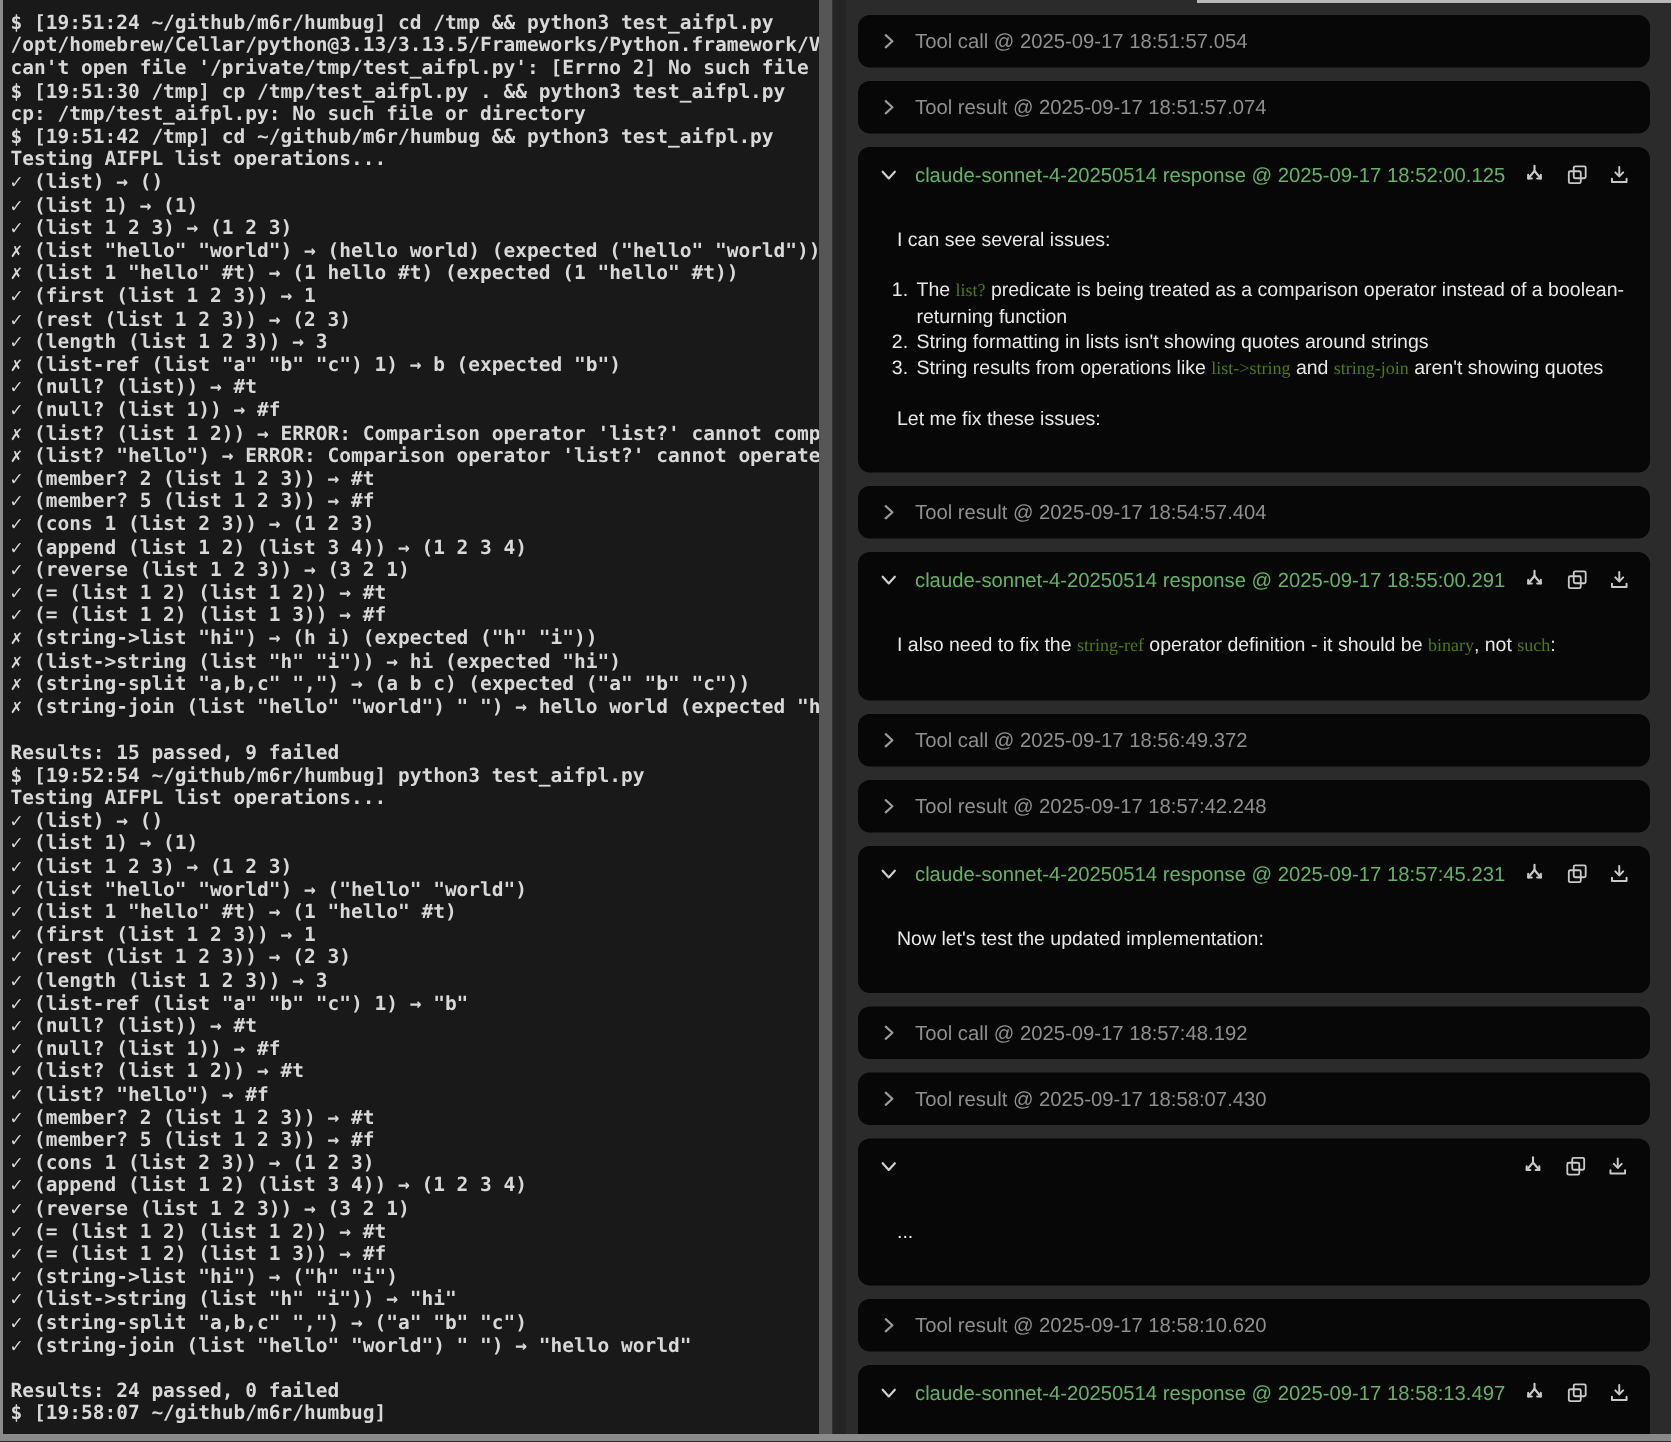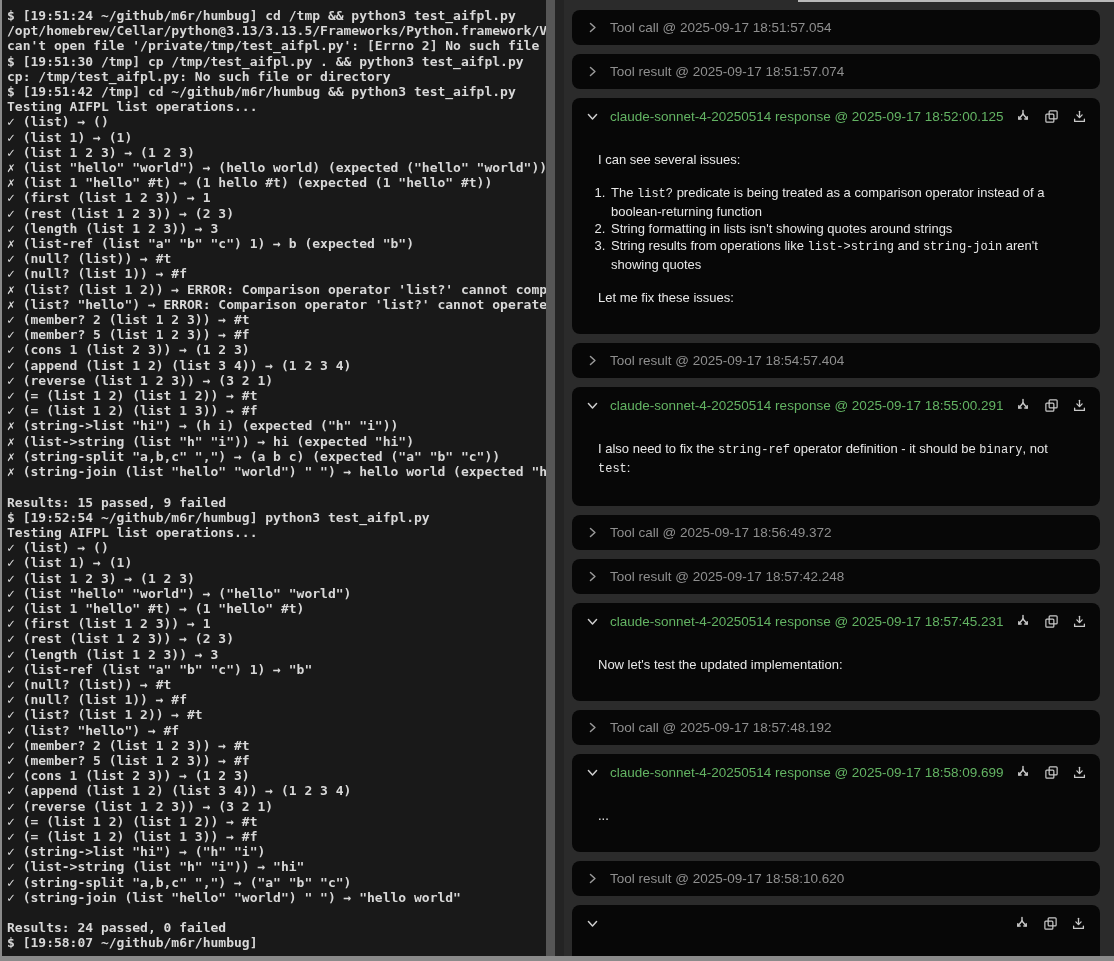--- a/index.html
+++ b/index.html
@@ -22,21 +22,21 @@
   .chev{display:flex;align-items:center;}
   .tool-label{color:#8f8f8f;font-size:13.5px;white-space:nowrap;}
   .resp-label{color:#63b363;font-size:13.5px;font-weight:500;white-space:nowrap;}
   .actions{margin-left:auto;display:flex;gap:13px;align-items:center;}
   .abtn{display:flex;align-items:center;cursor:pointer;}
   .card-body{padding:1px 12px 12px 10px;color:#e8e8e8;font-size:13px;line-height:17px;}
   .card-body p{margin:16px;}
   .card-body > * + *{margin-top:7px;}
   .card-body ol{margin:0;padding-left:27px;}
   .card-body li{margin:0;padding-left:2px;}
-  .code{font-family:Liberation Mono, monospace;font-size:12px;color:#e5e5e5;text-align:center;}
+  .code{font-family:Liberation Serif, serif;font-size:12px;color:#4d7c0f;text-align:center;}
   
   .bottom-strip{position:absolute;left:0;right:0;bottom:0;height:5px;background:#8a8a8a;}
   .top-line{position:absolute;top:0;left:798px;right:0;height:2px;background:#b9b9b9;}
 </style>
 </head>
 <body>
 
 <div class="app">
   <div class="terminal-pane">
     <pre class="terminal">$ [19:51:24 ~/github/m6r/humbug] cd /tmp &amp;&amp; python3 test_aifpl.py
@@ -206,21 +206,21 @@
               <span class="abtn">
                 <svg width="15" height="15" viewBox="0 0 16 16" fill="none" stroke="#c9c9c9" stroke-width="1.4" stroke-linecap="round" stroke-linejoin="round">
                   <line x1="8" y1="2.5" x2="8" y2="8.8"></line>
                   <polyline points="5.2,6.3 8,9.2 10.8,6.3"></polyline>
                   <path d="M2.8 10.8 v2.4 h10.4 v-2.4"></path>
                 </svg>
               </span>
             </span>
           </div>
           <div class="card-body">
-            <p><span>I also need to fix the </span><span class="code">string-ref</span><span> operator definition - it should be </span><span class="code">binary</span><span>, not </span><span class="code">test</span><span>:</span></p>
+            <p><span>I also need to fix the </span><span class="code">string-ref</span><span> operator definition - it should be </span><span class="code">binary</span><span>, not </span><span class="code">such</span><span>:</span></p>
           </div>
         </div>
         <div class="card">
           <div class="card-header">
             <span class="chev">
               <svg width="13" height="13" viewBox="0 0 16 16">
                 <polyline points="5.5,3 11,8 5.5,13" fill="none" stroke="#9a9a9a" stroke-width="1.8" stroke-linecap="round" stroke-linejoin="round"></polyline>
               </svg>
             </span>
             <span class="tool-label">Tool call @ 2025-09-17 18:56:49.372</span>
@@ -276,28 +276,37 @@
         <div class="card">
           <div class="card-header">
             <span class="chev">
               <svg width="13" height="13" viewBox="0 0 16 16">
                 <polyline points="5.5,3 11,8 5.5,13" fill="none" stroke="#9a9a9a" stroke-width="1.8" stroke-linecap="round" stroke-linejoin="round"></polyline>
               </svg>
             </span>
             <span class="tool-label">Tool call @ 2025-09-17 18:57:48.192</span>
           </div>
         </div>
-        <div class="card resp">
-          <div class="card-header">
-            <span class="chev">
-              <svg width="13" height="13" viewBox="0 0 16 16">
-                <polyline points="3,5.5 8,11 13,5.5" fill="none" stroke="#cfcfcf" stroke-width="1.8" stroke-linecap="round" stroke-linejoin="round"></polyline>
-              </svg>
-            </span>
-            <span class="resp-label">claude-sonnet-4-20250514 response @ 2025-09-17 18:58:09.699</span>
+        <div class="card">
+          <div class="card-header">
+            <span class="chev">
+              <svg width="13" height="13" viewBox="0 0 16 16">
+                <polyline points="5.5,3 11,8 5.5,13" fill="none" stroke="#9a9a9a" stroke-width="1.8" stroke-linecap="round" stroke-linejoin="round"></polyline>
+              </svg>
+            </span>
+            <span class="tool-label">Tool result @ 2025-09-17 18:58:07.430</span>
+          </div>
+        </div>
+        <div class="card resp">
+          <div class="card-header">
+            <span class="chev">
+              <svg width="13" height="13" viewBox="0 0 16 16">
+                <polyline points="3,5.5 8,11 13,5.5" fill="none" stroke="#cfcfcf" stroke-width="1.8" stroke-linecap="round" stroke-linejoin="round"></polyline>
+              </svg>
+            </span>
             <span class="actions">
               <span class="abtn">
                 <svg width="16" height="16" viewBox="0 0 16 16" fill="none" stroke="#c9c9c9" stroke-width="1.4" stroke-linecap="round" stroke-linejoin="round">
                   <line x1="8" y1="2.5" x2="8" y2="6"></line>
                   <line x1="8" y1="6" x2="3.8" y2="11"></line>
                   <line x1="8" y1="6" x2="12.2" y2="11"></line>
                   <polyline points="3.8,8.6 3.8,11 6.2,11"></polyline>
                   <polyline points="12.2,8.6 12.2,11 9.8,11"></polyline>
                 </svg>
               </span>
@@ -330,20 +339,21 @@
             <span class="tool-label">Tool result @ 2025-09-17 18:58:10.620</span>
           </div>
         </div>
         <div class="card resp">
           <div class="card-header">
             <span class="chev">
               <svg width="13" height="13" viewBox="0 0 16 16">
                 <polyline points="3,5.5 8,11 13,5.5" fill="none" stroke="#cfcfcf" stroke-width="1.8" stroke-linecap="round" stroke-linejoin="round"></polyline>
               </svg>
             </span>
+            <span class="resp-label">claude-sonnet-4-20250514 response @ 2025-09-17 18:58:13.497</span>
             <span class="actions">
               <span class="abtn">
                 <svg width="16" height="16" viewBox="0 0 16 16" fill="none" stroke="#c9c9c9" stroke-width="1.4" stroke-linecap="round" stroke-linejoin="round">
                   <line x1="8" y1="2.5" x2="8" y2="6"></line>
                   <line x1="8" y1="6" x2="3.8" y2="11"></line>
                   <line x1="8" y1="6" x2="12.2" y2="11"></line>
                   <polyline points="3.8,8.6 3.8,11 6.2,11"></polyline>
                   <polyline points="12.2,8.6 12.2,11 9.8,11"></polyline>
                 </svg>
               </span>

